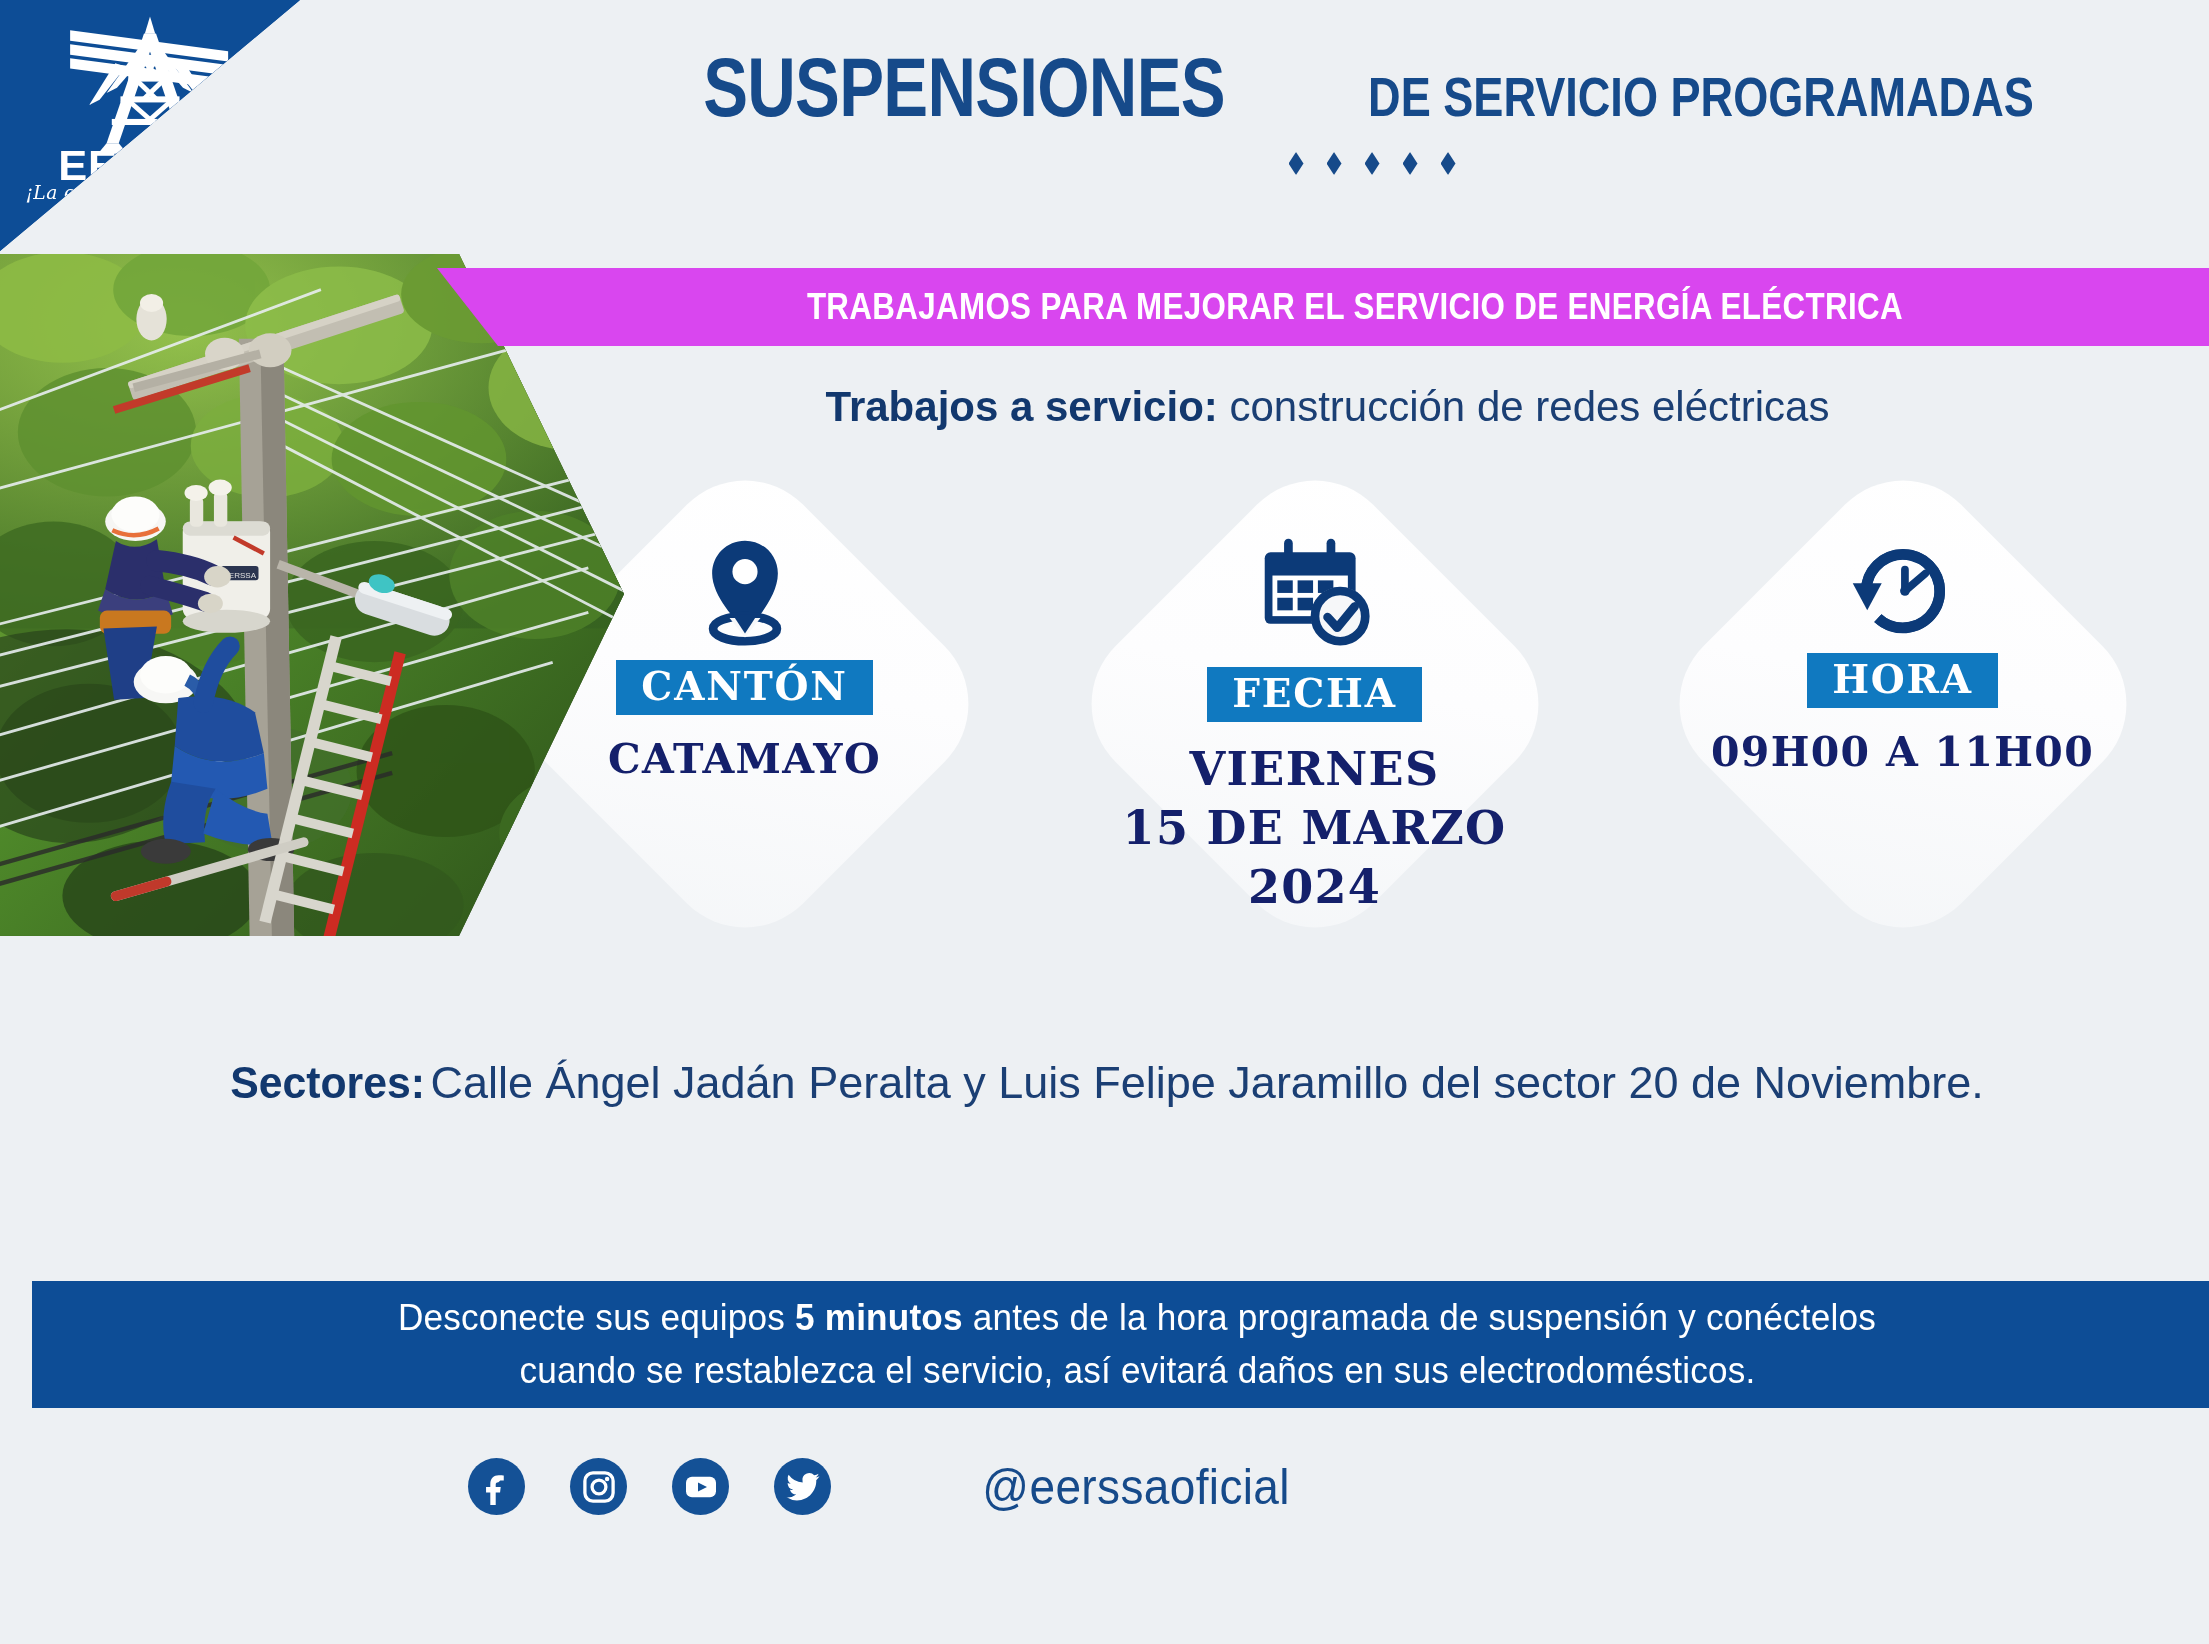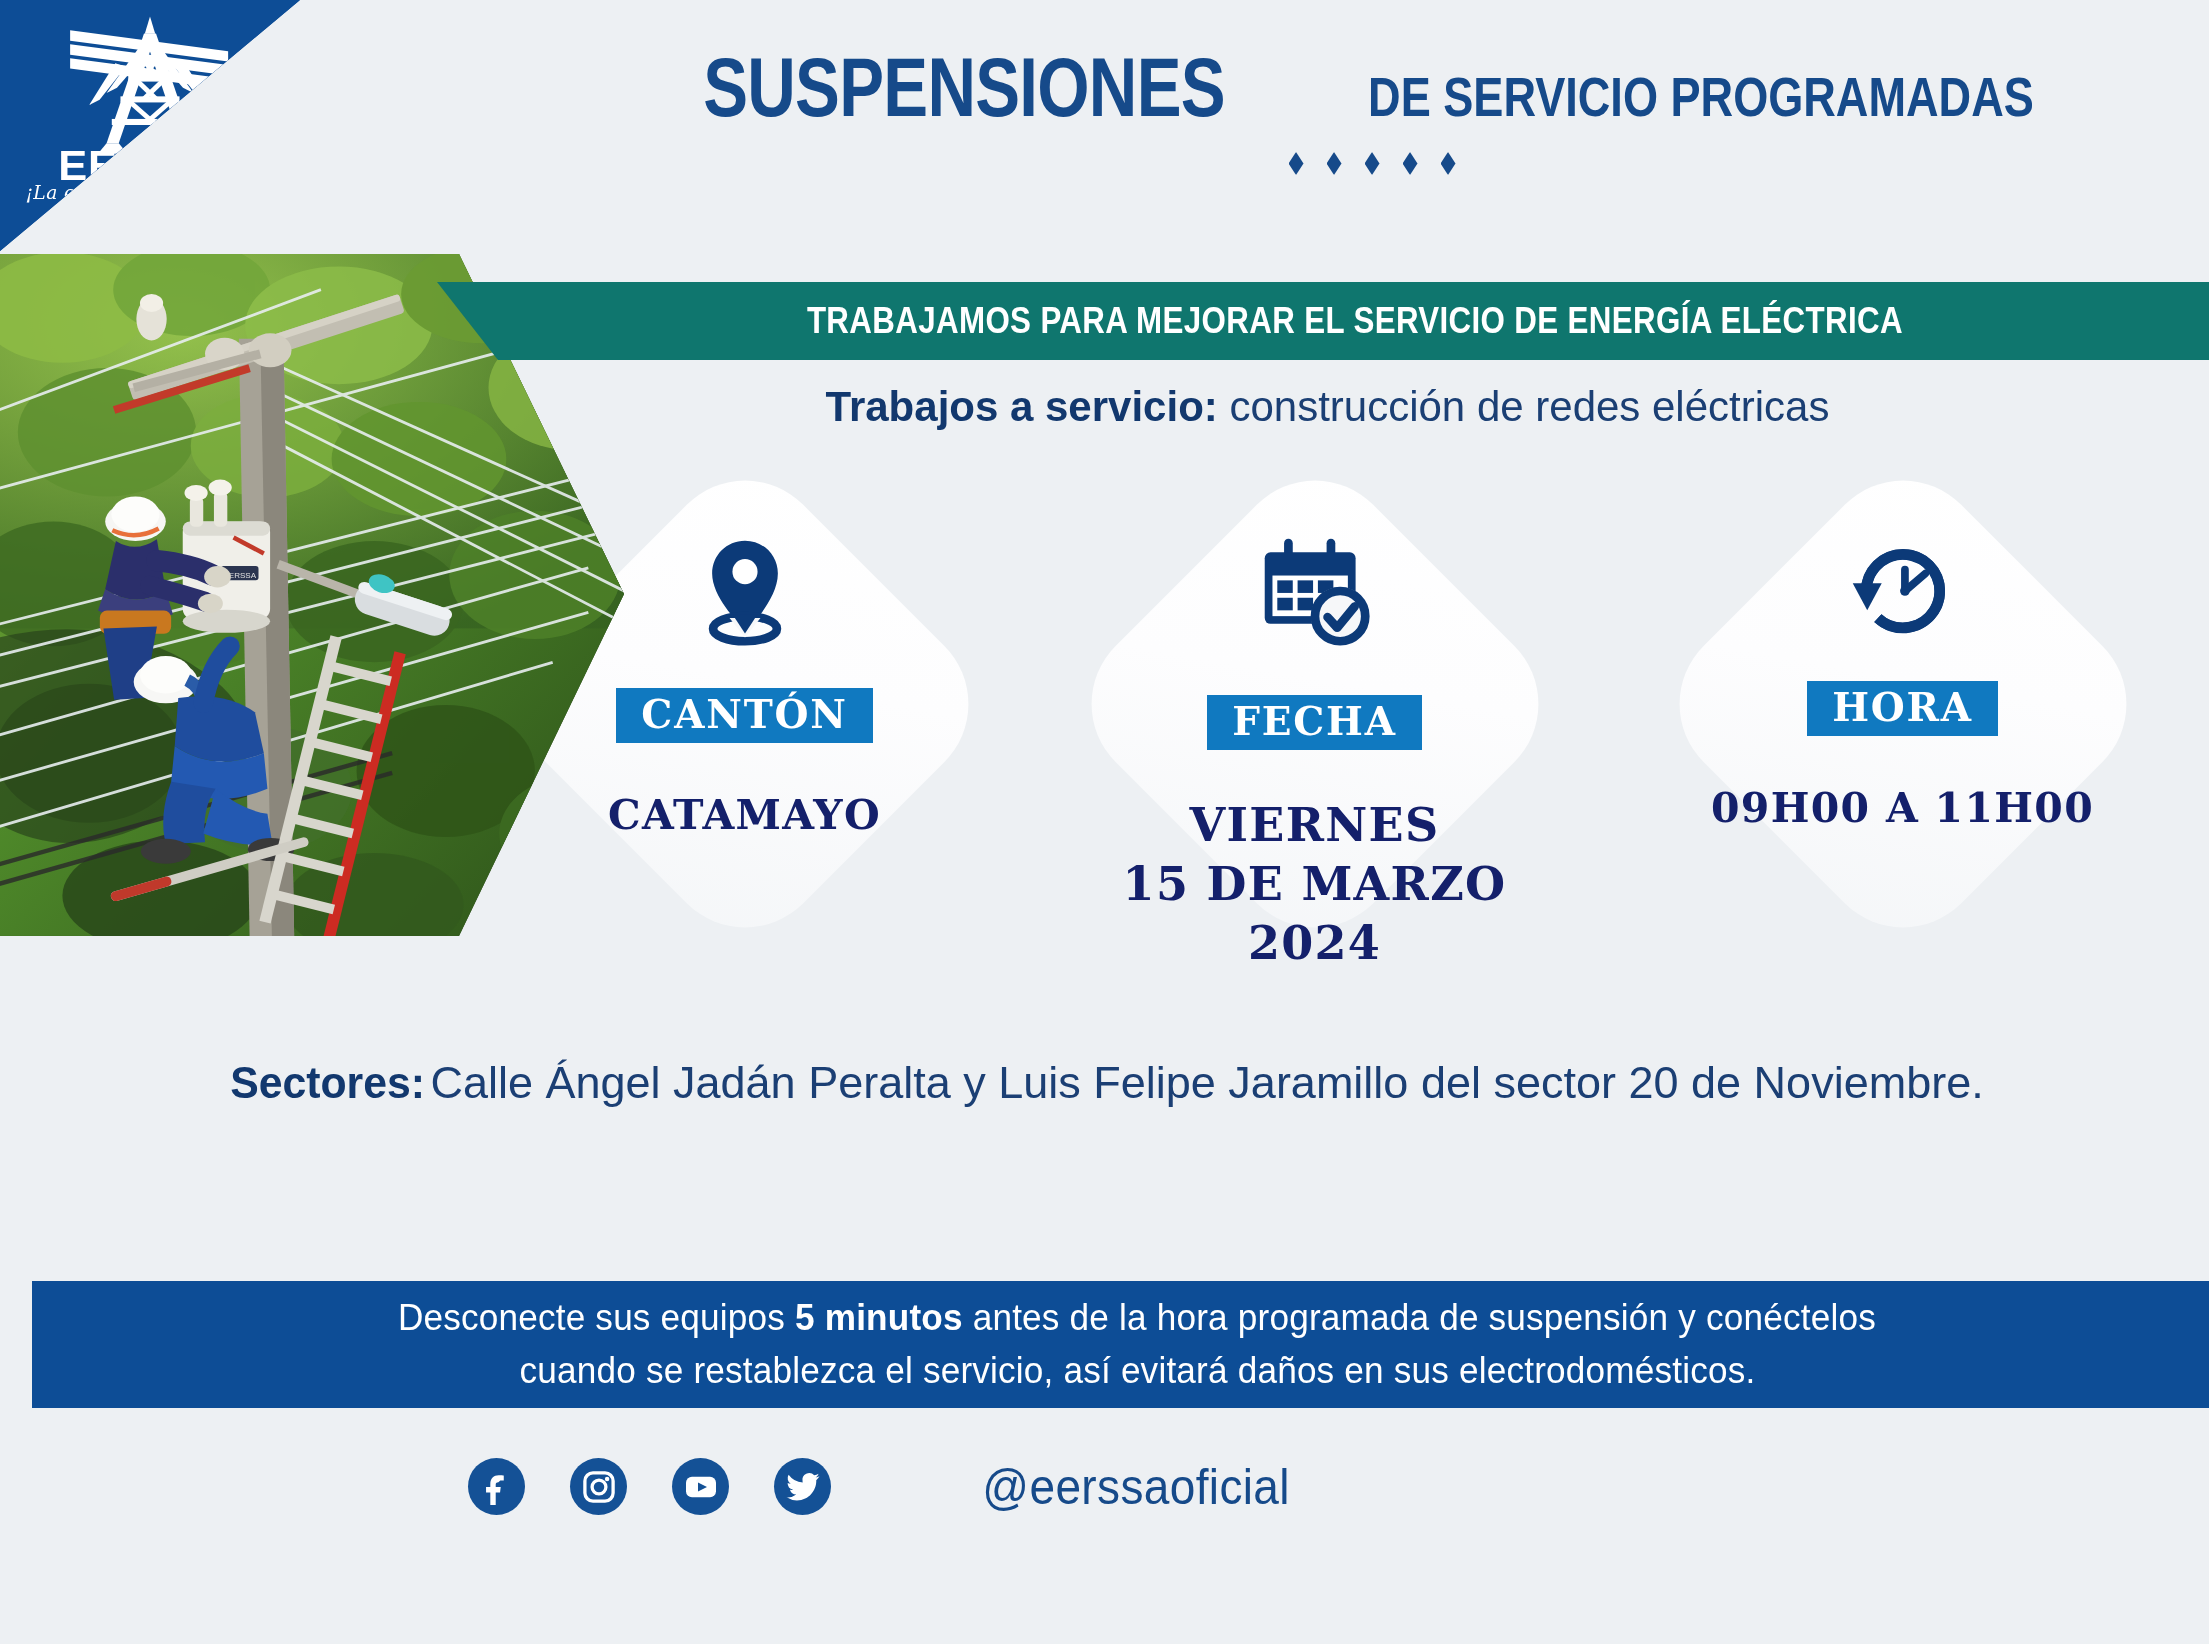--- a/index.html
+++ b/index.html
@@ -128,24 +128,24 @@
     width: 15px; height: 23px;
     background: #164a8a;
     border-radius: 50% 50% 50% 50% / 45% 45% 45% 45%;
     clip-path: polygon(50% 0, 100% 50%, 50% 100%, 0 50%);
   }
 
   
   .banner {
     position: absolute;
     left: 437px;
-    top: 282px;
+    top: 268px;
     width: 1773px;
     height: 78px;
-    background: #0f766e;
+    background: #d946ef;
     clip-path: polygon(0 0, 1773px 0, 1773px 78px, 61px 78px);
     z-index: 5;
     display: flex;
     align-items: center;
     justify-content: center;
     padding-left: 62px;
   }
   .banner-text {
     font-family: "Liberation Sans Narrow", "Liberation Sans", sans-serif;
     font-weight: 700;
@@ -207,21 +207,20 @@
     z-index: 0;
   }
   .card-body {
     position: relative;
     z-index: 2;
     width: 100%;
     height: 100%;
     display: flex;
     flex-direction: column;
     align-items: center;
-    gap: 28px;
   }
   .card-icon {
     margin-top: 25px;
     width: 116px;
     height: 116px;
     display: flex;
     align-items: center;
     justify-content: center;
   }
   .card-icon svg { width: 100%; height: 100%; display: block; }

